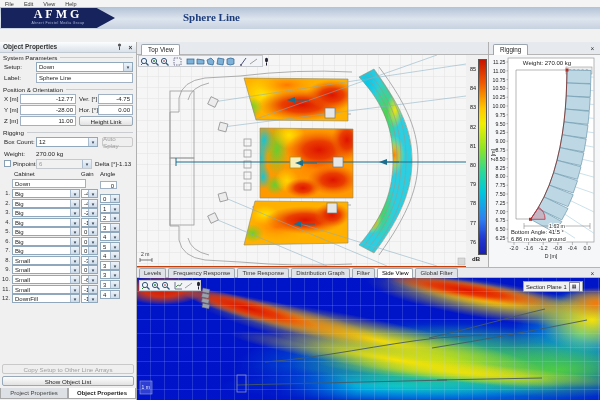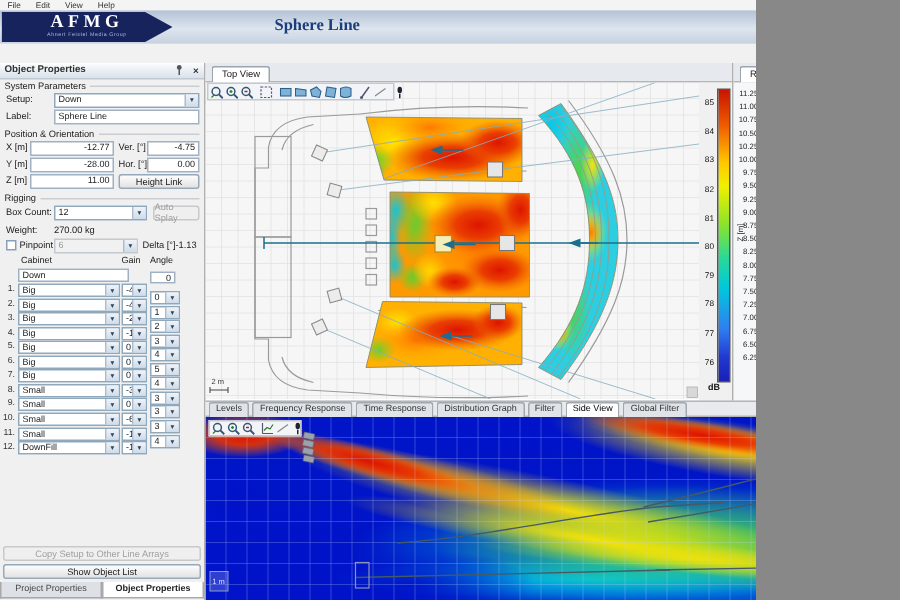--- a/index.html
+++ b/index.html
@@ -1,16 +1,16 @@
 <!DOCTYPE html>
 <html><head>
 <meta charset="utf-8">
 <style>
   html,body{margin:0;padding:0;background:#888;}
-  #app{position:relative;width:504px;height:400px;background:#ffffff;overflow:hidden;
+  #app{position:relative;width:600px;height:400px;background:#c2410c;overflow:hidden;
        font-family:"Liberation Sans",sans-serif;font-size:7px;color:#222;}
   .abs{position:absolute;}
   
   #menubar{position:absolute;left:0;top:0;width:600px;height:7px;background:#f4f4f4;border-bottom:1px solid #ddd;white-space:nowrap;line-height:7px;}
   .mi{display:inline-block;font-size:5.5px;padding:0 5px;color:#333;}
   
   #header{position:absolute;left:0;top:7px;width:600px;height:22px;background:linear-gradient(180deg,#b3c2d6 0%,#dde5ee 55%,#c7d2e0 100%);border-bottom:1px solid #9aa7b8;}
   #logo{position:absolute;left:1px;top:1px;width:114px;height:20px;background:#17235c;
         clip-path:polygon(0 0,84% 0,100% 50%,84% 100%,0 100%);color:#fff;text-align:center;}
   #logo .lt{font-family:"Liberation Serif",serif;font-size:12px;letter-spacing:3px;line-height:13px;font-weight:bold;}

